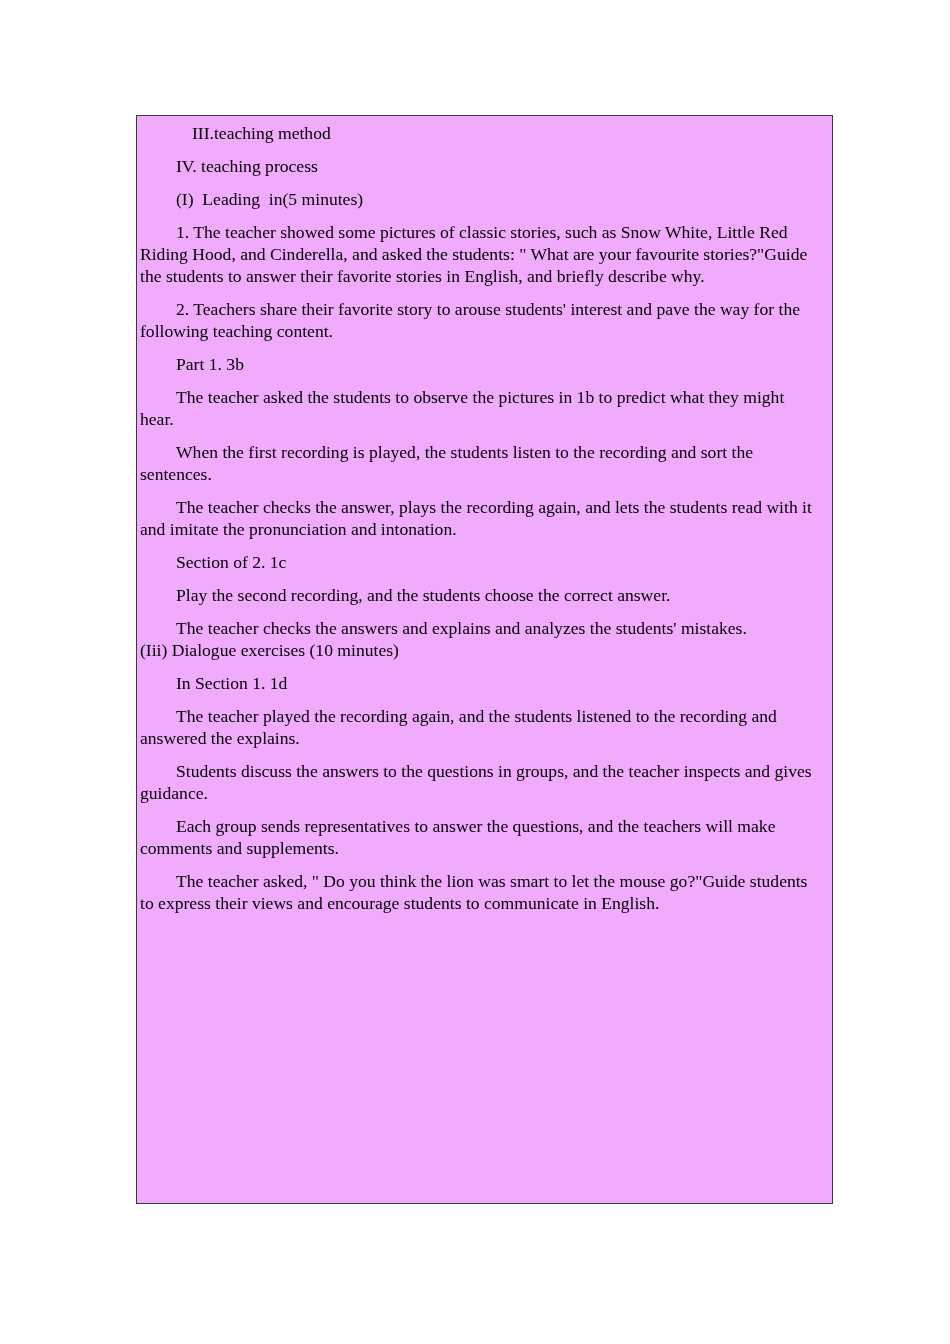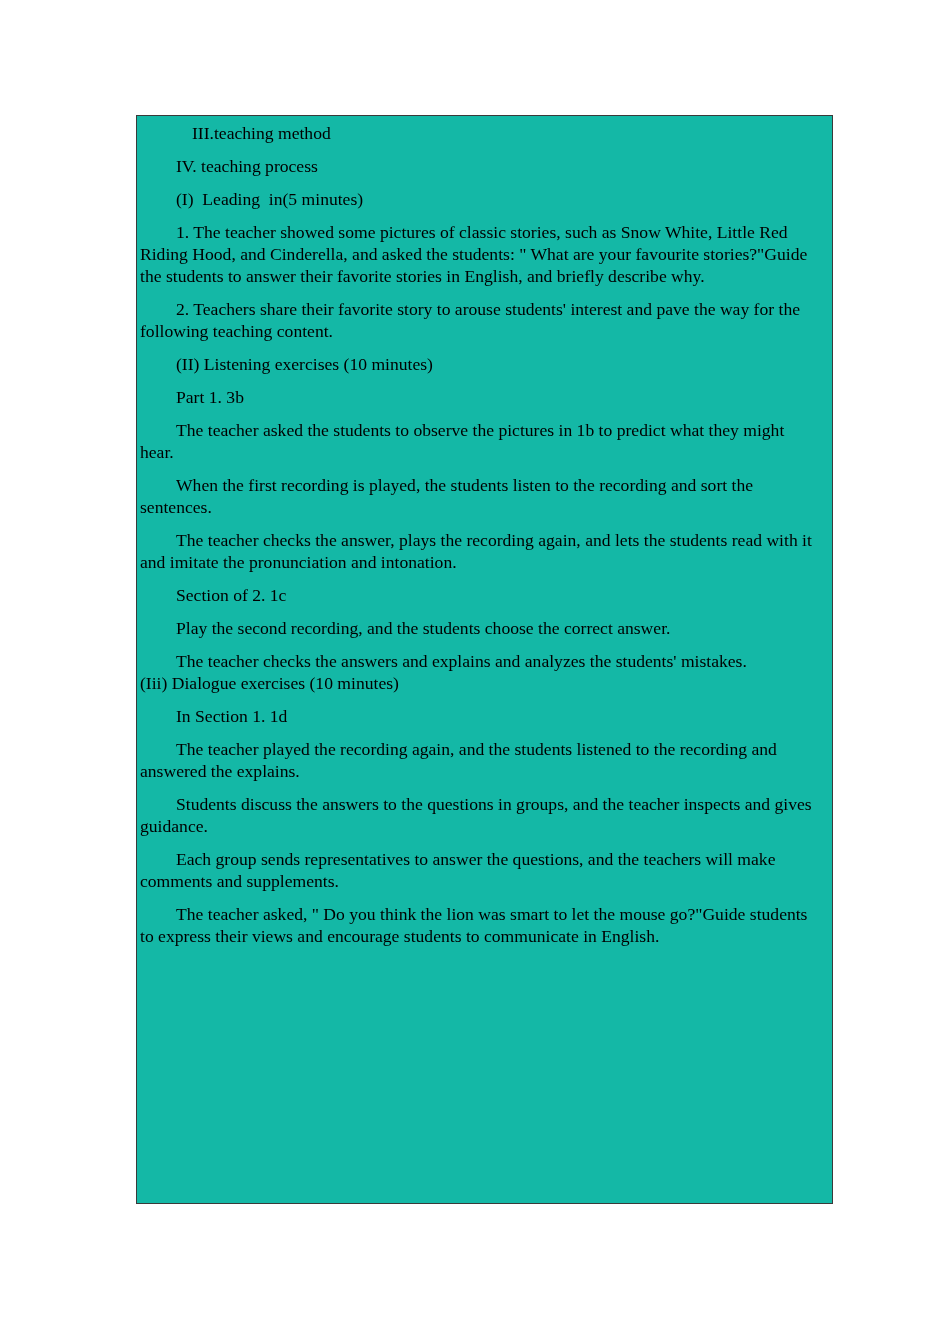--- a/index.html
+++ b/index.html
@@ -61,29 +61,28 @@
 
   
   p.para.indent-deep {
     text-indent: 52px;
   }
 </style>
 </head>
 <body>
 
 <div id="page">
-  <div id="doc-frame" style="border-color: rgb(58, 58, 58); background: #14b8a6;">
+  <div id="doc-frame" style="border-color: rgb(58, 58, 58); background: #f0abfc;">
     <div id="doc-body">
 
     <p class="para indent-deep">III.teaching method</p>
         <p class="para">IV. teaching process</p>
         <p class="para">(I)  Leading  in(5 minutes)</p>
         <p class="para">1. The teacher showed some pictures of classic stories, such as Snow White, Little Red Riding Hood, and Cinderella, and asked the students: " What are your favourite stories?"Guide the students to answer their favorite stories in English, and briefly describe why.</p>
         <p class="para">2. Teachers share their favorite story to arouse students' interest and pave the way for the following teaching content.</p>
-        <p class="para">(II) Listening exercises (10 minutes)</p>
         <p class="para">Part 1. 3b</p>
         <p class="para">The teacher asked the students to observe the pictures in 1b to predict what they might hear.</p>
         <p class="para">When the first recording is played, the students listen to the recording and sort the sentences.</p>
         <p class="para">The teacher checks the answer, plays the recording again, and lets the students read with it and imitate the pronunciation and intonation.</p>
         <p class="para">Section of 2. 1c</p>
         <p class="para">Play the second recording, and the students choose the correct answer.</p>
         <p class="para">The teacher checks the answers and explains and analyzes the students' mistakes.
 (Iii) Dialogue exercises (10 minutes)</p>
         <p class="para">In Section 1. 1d</p>
         <p class="para">The teacher played the recording again, and the students listened to the recording and answered the explains.</p>

